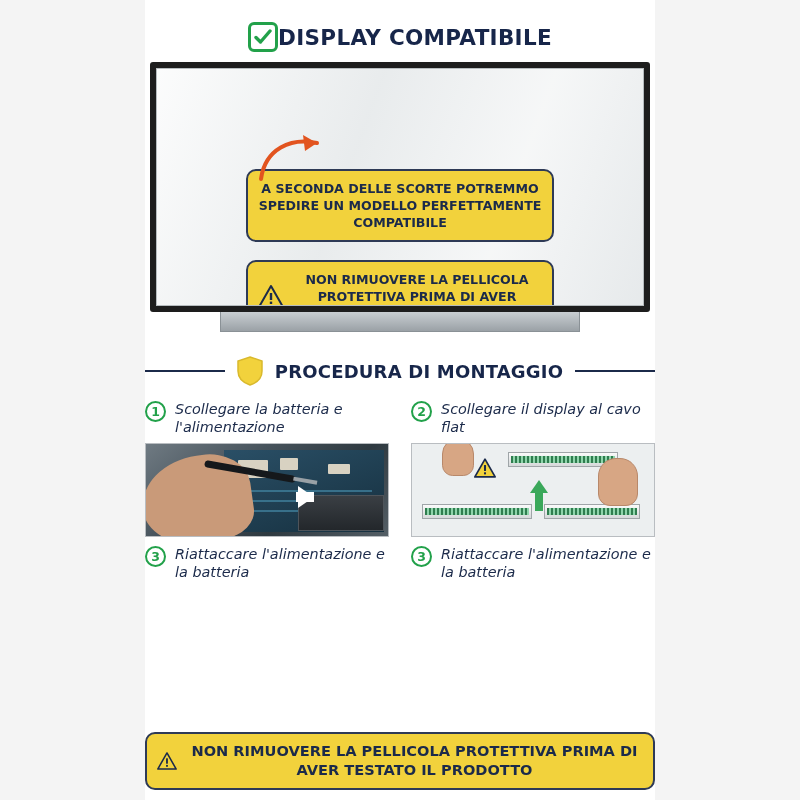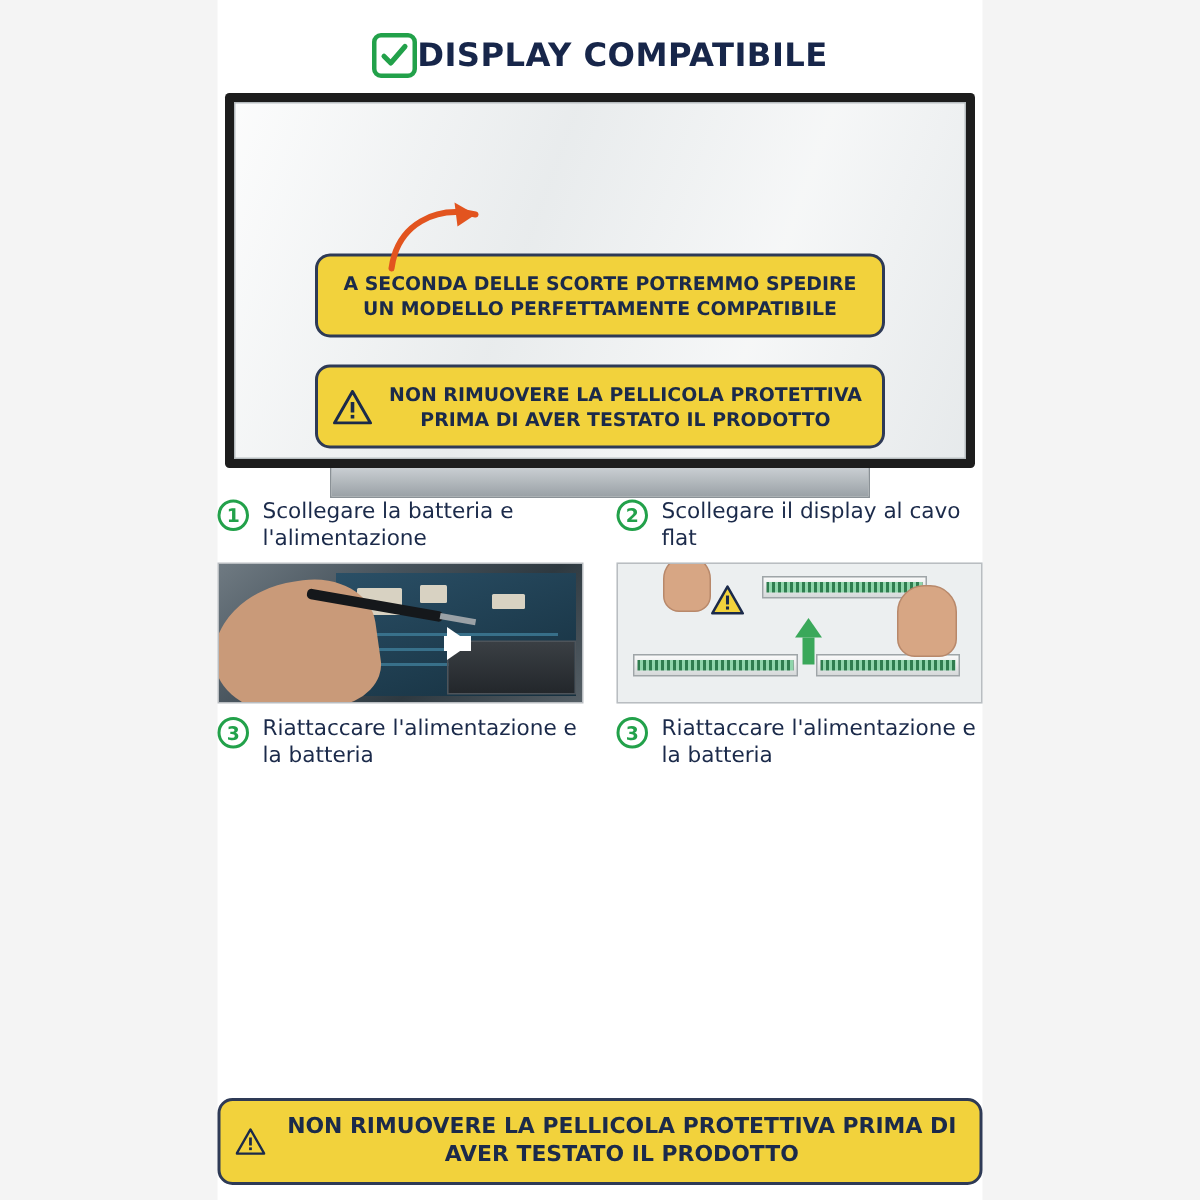--- a/index.html
+++ b/index.html
@@ -131,21 +131,21 @@
     margin: 0 auto;
     background: linear-gradient(180deg, #c9ced2, #9aa1a6);
     border: 1px solid #8a9196;
     border-top: none;
     box-sizing: border-box;
   }
 
   .notice {
     position: relative;
     z-index: 3;
-    width: 380px;
+    width: 308px;
     margin: 0 auto;
     background: #f2d23c;
     border: 2px solid #2e3a56;
     border-radius: 10px;
     padding: 9px 10px;
     font-size: 12.6px;
     font-weight: bold;
     line-height: 1.35;
     color: #1b2a4a;
     box-sizing: border-box;
@@ -215,20 +215,21 @@
     display: flex;
     align-items: center;
     justify-content: center;
     box-sizing: border-box;
     margin-top: 1px;
   }
   .step-text {
     font-size: 14.4px;
     line-height: 1.28;
     color: #1b2a4a;
+    font-style: italic;
   }
   .photo {
     position: relative;
     width: 244px;
     height: 94px;
     border: 1px solid #b9bdc1;
     box-sizing: border-box;
     overflow: hidden;
     margin-bottom: 8px;
   }
@@ -406,20 +407,28 @@
               <rect x="11.8" y="16.6" width="2.4" height="2.4" fill="#1b2a4a"></rect>
             </svg>
             <span class="txt">NON RIMUOVERE LA PELLICOLA PROTETTIVA PRIMA DI AVER TESTATO IL PRODOTTO</span>
           </div>
 
         </div>
       </div>
       <div class="panel-bottom"></div>
     </div>
 
+    <div class="section-head">
+      <span class="line"></span>
+      <svg width="26" height="30" viewBox="0 0 26 30" aria-hidden="true">
+        <path d="M13 1 L25 5 V15 C25 23 19 27 13 29 C7 27 1 23 1 15 V5 Z" fill="#f2d23c" stroke="#d9b92c" stroke-width="1.5"></path>
+      </svg>
+      <span class="section-title">PROCEDURA DI MONTAGGIO</span>
+      <span class="line"></span>
+    </div>
 
     <div class="steps">
 
       <div class="step-col">
         <div class="step-row">
           <span class="step-num">1</span>
           <span class="step-text">Scollegare la batteria e l'alimentazione</span>
         </div>
         <div class="photo laptop">
           <div class="mb">

